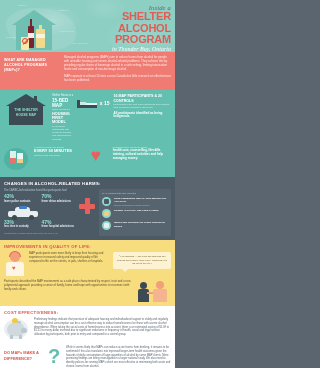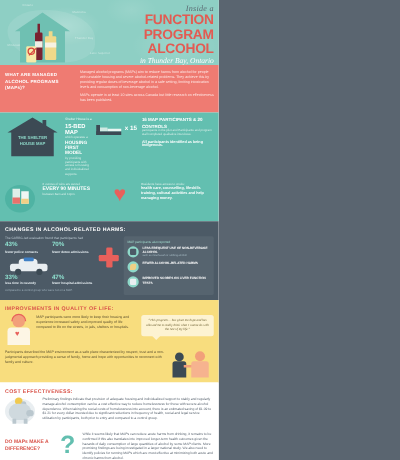--- a/index.html
+++ b/index.html
@@ -294,23 +294,23 @@
       <div class="house-roof"></div>
       <div class="house-body"></div>
       <div class="bottle bot-wine"></div>
       <div class="bottle bot-jug"></div>
       <div class="bottle bot-can"></div>
       <div class="no-sym"></div>
     </div>
 
     <div class="hero-title">
       <div class="t-inside">Inside a</div>
-      <div class="t-big">FUNCTION</div>
+      <div class="t-big">SHELTER</div>
+      <div class="t-big">ALCOHOL</div>
       <div class="t-big">PROGRAM</div>
-      <div class="t-big">ALCOHOL</div>
       <div class="t-sub">in Thunder Bay, Ontario</div>
     </div>
   </div>
 
   <div class="intro">
     <div class="intro-q">WHAT ARE MANAGED ALCOHOL PROGRAMS (MAPs)?</div>
     <div class="intro-body">
       <p>Managed alcohol programs (MAPs) aim to reduce harms from alcohol for people with unstable housing and severe alcohol-related problems. They achieve this by providing regular doses of beverage alcohol in a safe setting, limiting intoxication levels and consumption of non-beverage alcohol.</p>
       <p>MAPs operate in at least 10 sites across Canada but little research on effectiveness has been published.</p>
     </div>

